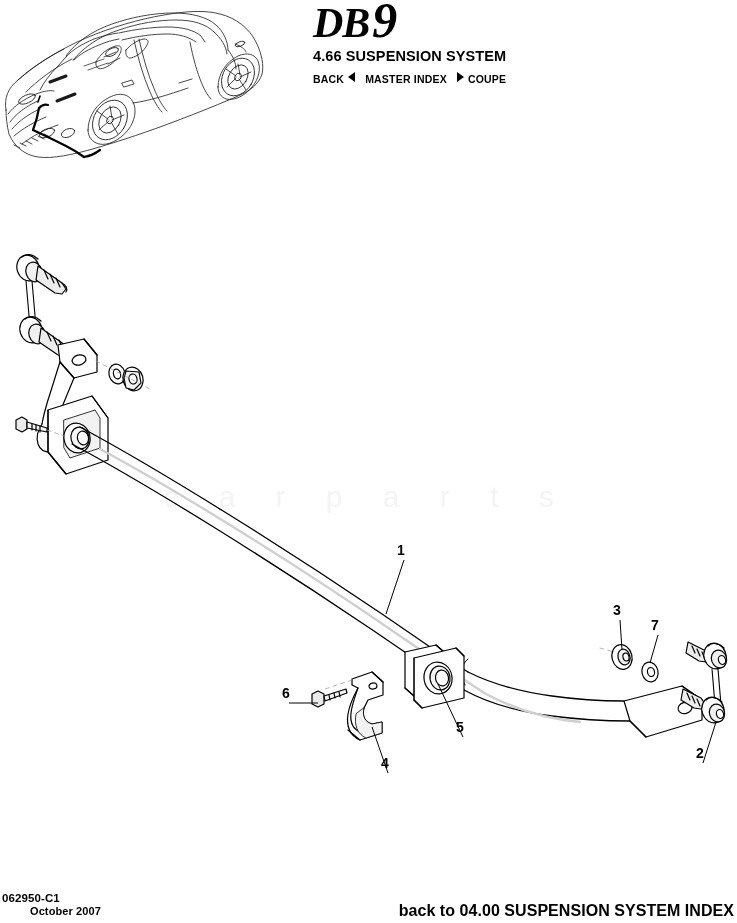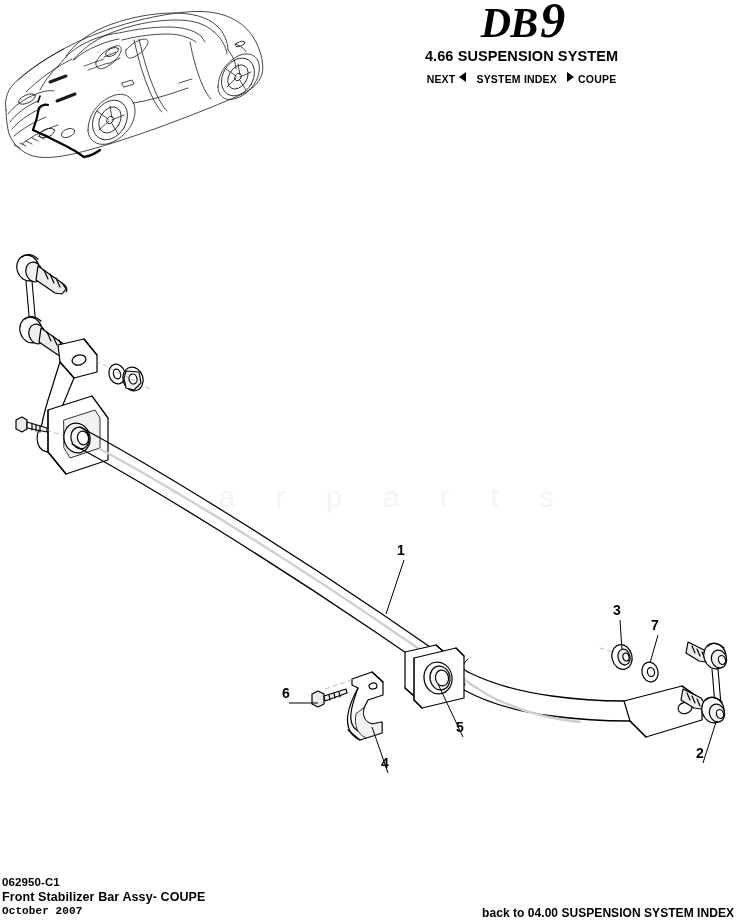--- a/index.html
+++ b/index.html
@@ -19,21 +19,21 @@
     background: #ffffff;
     overflow: hidden;
   }
 
   
   #header-block {
     position: absolute;
     right: 4px;
     top: 0px;
     width: 420px;
-    text-align: center;
+    text-align: left;
   }
   #db9-logo {
     font-family: "Liberation Serif", serif;
     font-style: italic;
     font-weight: bold;
     font-size: 42px;
     letter-spacing: -1px;
     line-height: 40px;
     padding-right: 2px;
     color: #000;
@@ -129,30 +129,31 @@
     font-size: 11.5px;
     font-weight: bold;
     letter-spacing: 0.1px;
   }
   #footer-left .fig-title {
     font-size: 12.5px;
     font-weight: bold;
     letter-spacing: 0.1px;
   }
   #footer-left .fig-date {
-    font-family: Liberation Mono, monospace;
+    font-family: Liberation Sans, sans-serif;
     font-size: 11px;
     font-weight: bold;
     letter-spacing: 0.1px;
+    margin-left: 28px;
   }
   #footer-right {
     position: absolute;
     right: 3px;
     bottom: 3px;
-    font-size: 12px;
+    font-size: 16px;
     font-weight: bold;
     letter-spacing: 0.05px;
     cursor: pointer;
     white-space: nowrap;
   }
 
   .callout-num {
     font-family: "Liberation Sans", sans-serif;
     font-size: 14px;
     font-weight: bold;
@@ -246,21 +247,21 @@
 
       <path d="M84,64 L104,57 M88,68 L108,61" stroke-width="0.7"></path>
 
       <path d="M133,101 C148,99 168,93 188,86"></path>
     </g>
   </svg>
 
   <div id="header-block">
     <div id="db9-logo"><span>DB</span><span class="nine">9</span></div>
     <div id="section-title">4.66 SUSPENSION SYSTEM</div>
-    <div id="nav-bar"><span class="nav-link">NEXT</span><span class="nav-gap-sm"></span><span class="tri tri-left"></span><span class="nav-gap"></span><span class="nav-link">SYSTEM INDEX</span><span class="nav-gap"></span><span class="tri tri-right"></span><span class="nav-gap-sm"></span><span class="nav-link">COUPE</span></div>
+    <div id="nav-bar"><span class="nav-link">BACK</span><span class="nav-gap-sm"></span><span class="tri tri-left"></span><span class="nav-gap"></span><span class="nav-link">MASTER INDEX</span><span class="nav-gap"></span><span class="tri tri-right"></span><span class="nav-gap-sm"></span><span class="nav-link">COUPE</span></div>
   </div>
 
   <div id="watermark">c a r p a r t s</div>
 
   <svg id="diagram" viewBox="0 200 737 660">
     <defs>
       <linearGradient id="metalSheen" x1="0" y1="0" x2="0" y2="1">
         <stop offset="0%" stop-color="#ffffff"></stop>
         <stop offset="45%" stop-color="#ffffff"></stop>
         <stop offset="100%" stop-color="#e0e0e0"></stop>
@@ -449,19 +450,18 @@
         </g>
         <g>
           <line x1="658" y1="635" x2="650" y2="663" stroke="#000000" stroke-width="1"></line>
           <text x="655" y="630" class="callout-num" text-anchor="middle">7</text>
         </g>
       </g>
   </svg>
 
   <div id="footer-left">
     <div class="fig-no">062950-C1</div>
-    <div class="fig-title">Front Stabilizer Bar Assy- COUPE</div>
     <div class="fig-date">October 2007</div>
   </div>
 
   <div id="footer-right">back to 04.00 SUSPENSION SYSTEM INDEX</div>
 
 </div>
 
 </body></html>

